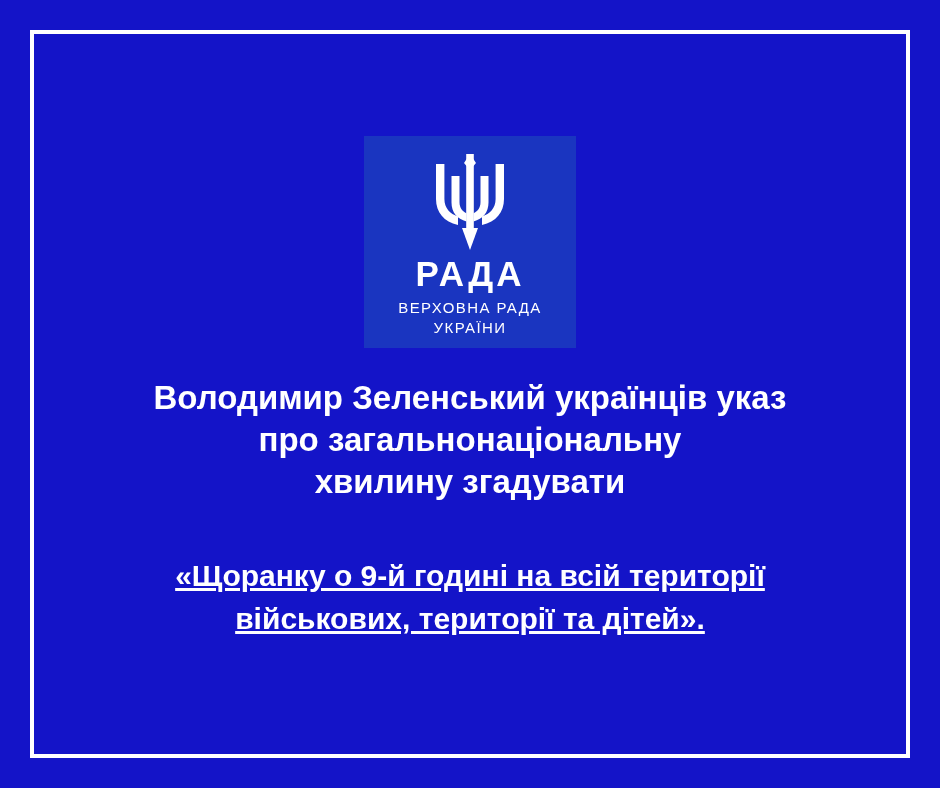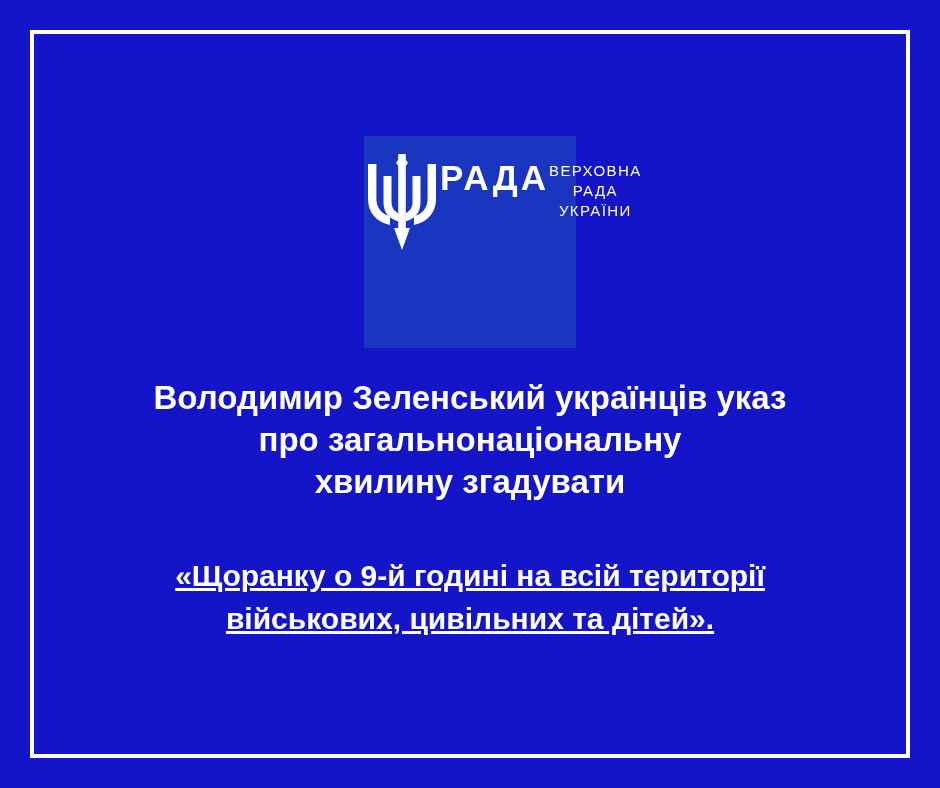--- a/index.html
+++ b/index.html
@@ -44,21 +44,22 @@
     flex-direction: column;
     align-items: center;
   }
 
   
   .logo-block {
     width: 212px;
     height: 212px;
     background: #1a35c0;
     display: flex;
-    flex-direction: row;
+    flex-direction: column;
+    align-items: center;
     justify-content: flex-start;
     padding-top: 18px;
     box-sizing: border-box;
     margin-bottom: 19px;
   }
   .trident {
     width: 76px;
     height: 96px;
     display: block;
   }
@@ -148,17 +149,17 @@
     </div>
 
     <h1 class="headline">
       <span class="line">Володимир Зеленський українців указ</span>
       <span class="line">про загальнонаціональну</span>
       <span class="line">хвилину згадувати</span>
     </h1>
 
     <p class="quote">
       <span class="line">«Щоранку о 9-й годині на всій території</span>
-      <span class="line">військових, цивільних та дітей».</span>
+      <span class="line">військових, території та дітей».</span>
     </p>
 
   </div>
 </div>
 
 </body></html>

